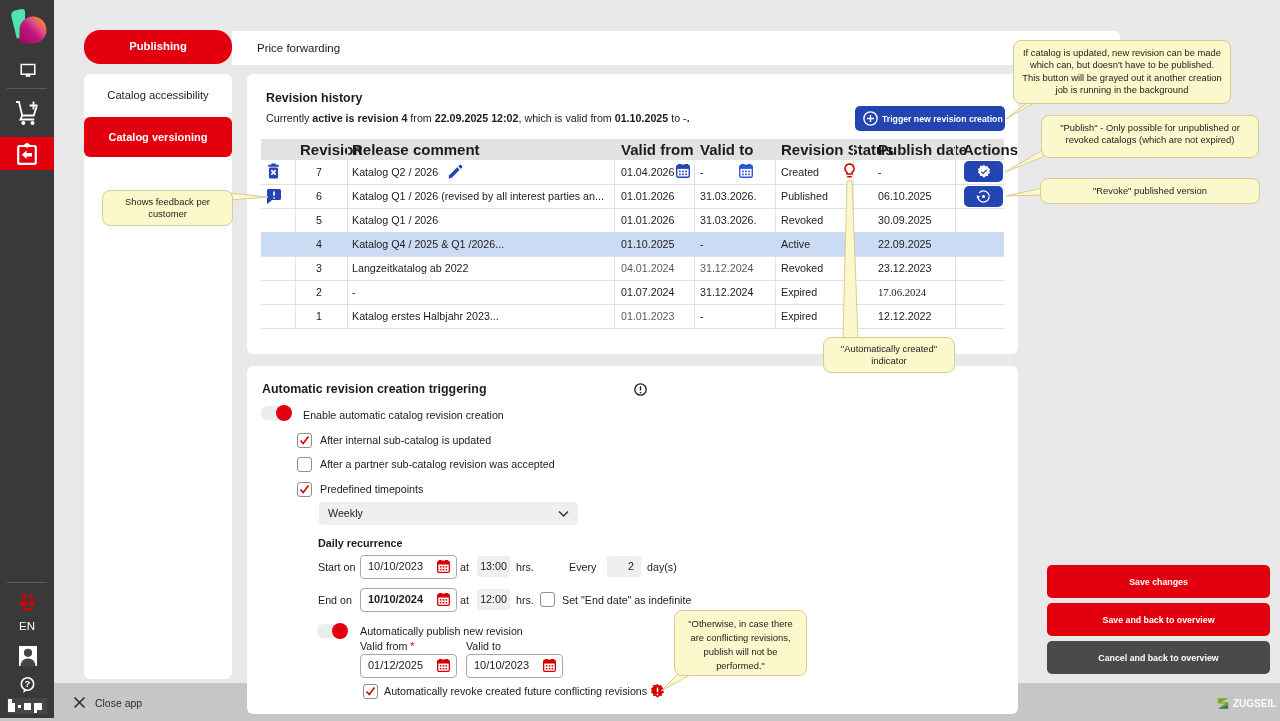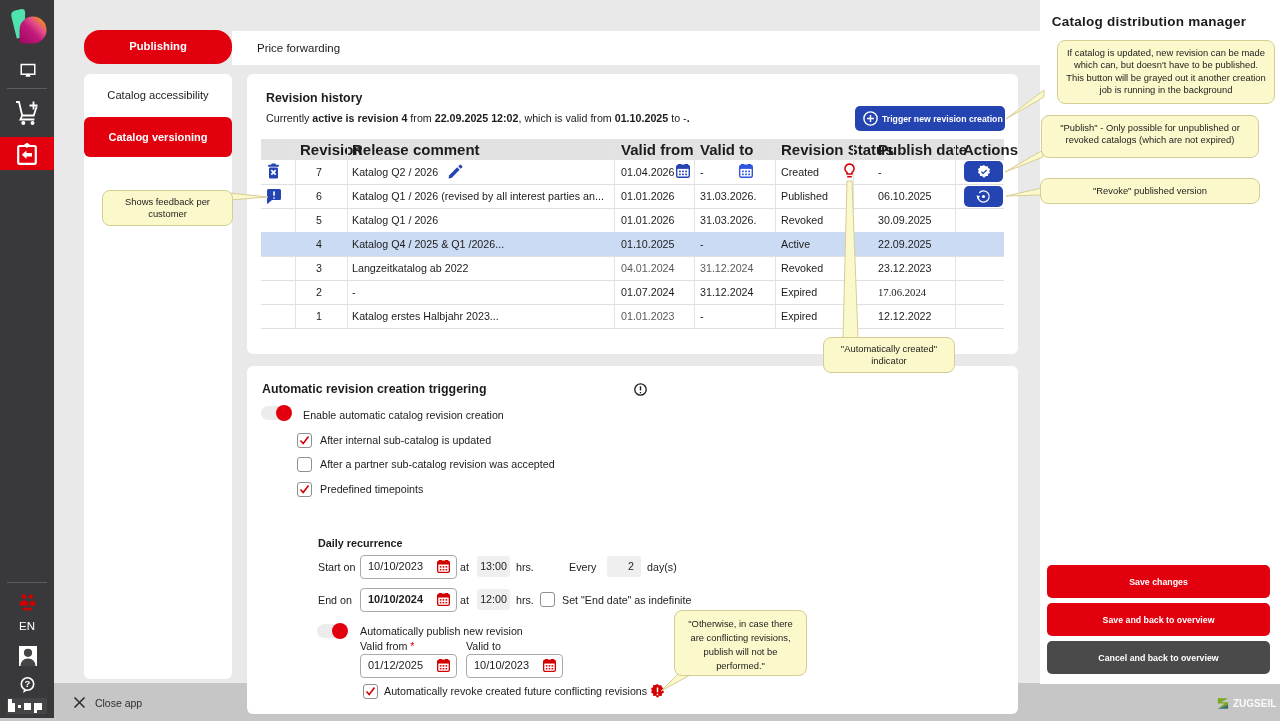--- a/index.html
+++ b/index.html
@@ -301,20 +301,26 @@
 
   <div class="cb" style="left:297px;top:457px;"></div>
   <div class="lbl" style="left:320px;top:458px;">After a partner sub-catalog revision was accepted</div>
 
   <div class="cb" style="left:297px;top:482px;"></div>
   <svg class="abs" style="left:299px;top:484px;" width="11" height="11" viewBox="0 0 11 11">
       <path d="M1.5 5.5 L4.2 8.5 L9.5 1.5" fill="none" stroke="#d40000" stroke-width="1.6"></path>
     </svg>
   <div class="lbl" style="left:320px;top:483px;">Predefined timepoints</div>
 
+  <div class="gbox" style="left:319px;top:502px;width:259px;height:23px;border-radius:4px;">
+    <span style="position:absolute;left:9px;top:5px;">Weekly</span>
+    <svg style="position:absolute;right:9px;top:8px;" width="11" height="8" viewBox="0 0 11 8">
+        <path d="M1 1.5 L5.5 6 L10 1.5" fill="none" stroke="#333" stroke-width="1.5"></path>
+      </svg>
+  </div>
 
   <div class="lbl" style="left:318px;top:537px;font-weight:bold;font-size:10.8px;">Daily recurrence</div>
 
   <div class="lbl" style="left:318px;top:561px;">Start on</div>
   <div class="dinput" style="left:360px;top:555px;width:95px;height:22px;">
     <span style="position:absolute;left:7px;top:4px;">10/10/2023</span>
     <svg style="position:absolute;right:6px;top:4px;" width="13" height="13" viewBox="0 0 14 14">
       <path d="M2.6 1.5 v-1.2 h2 v1.2 h4.8 v-1.2 h2 v1.2" stroke="#d40000" stroke-width="1.4" fill="none"></path>
       <rect x="0.7" y="1.5" width="12.6" height="11.8" rx="1.5" fill="none" stroke="#d40000" stroke-width="1.4"></rect>
       <rect x="0.7" y="1.5" width="12.6" height="3.4" fill="#d40000"></rect>
@@ -406,23 +412,20 @@
   <div class="cb" style="left:363px;top:684px;"></div>
   <svg class="abs" style="left:365px;top:686px;" width="11" height="11" viewBox="0 0 11 11">
       <path d="M1.5 5.5 L4.2 8.5 L9.5 1.5" fill="none" stroke="#d40000" stroke-width="1.6"></path>
     </svg>
   <div class="lbl" style="left:384px;top:685px;">Automatically revoke created future conflicting revisions</div>
   <svg class="abs" style="left:650px;top:684px;" width="15" height="15" viewBox="0 0 24 24">
     <path fill="#d40000" d="M12 0l2.6 2.4 3.4-.9.9 3.4L22.4 7 21 10.2l1.4 3.2-3.5 2.1.1 3.5-3.6-.1L12 22l-3.4-3.1-3.6.1.1-3.5-3.5-2.1L3 10.2 1.6 7l3.5-2.1-.1-3.5 3.6.1z"></path>
     <path fill="none" stroke="#fff" stroke-width="2.4" d="M12 5.5 v7.5 M12 15.5 v2.5"></path>
   </svg>
 
-  <div class="abs" style="left:1040px;top:0;width:240px;height:684px;background:#fff;">
-    <div style="position:absolute;left:1px;top:14px;width:216px;text-align:center;font-size:13.5px;font-weight:bold;color:#1c1c1c;letter-spacing:0.25px;">Catalog distribution manager</div>
-  </div>
   <div class="bbtn" style="top:565px;background:#e2000f;">
       <span>Save changes</span>
     </div>
   <div class="bbtn" style="top:603px;background:#e2000f;">
       <span>Save and back to overview</span>
     </div>
   <div class="bbtn" style="top:641px;background:#4a4a4a;">
       <span>Cancel and back to overview</span>
     </div>
 
@@ -430,20 +433,20 @@
     <g fill="#fbf8cb" stroke="#d6cd96" stroke-width="1">
       <polygon points="1044,90 1044,97 1006,119"></polygon>
       <polygon points="1043,150 1043,157 1005,172"></polygon>
       <polygon points="1042,188 1042,195 1006,196"></polygon>
       <polygon points="229,193 229,200 268,197"></polygon>
       <polygon points="847,181 852,181 858,338 843,338"></polygon>
       <polygon points="686,666 701,669 661,691"></polygon>
     </g>
   </svg>
 
-  <div class="note abs" style="left:1057px;top:40px;width:204px;height:50px;padding:6px 6px;">If catalog is updated, new revision can be made which can, but doesn't have to be published. This button will be grayed out it another creation job is running in the background</div>
+  <div class="note abs" style="left:1013px;top:40px;width:204px;height:50px;padding:6px 6px;">If catalog is updated, new revision can be made which can, but doesn't have to be published. This button will be grayed out it another creation job is running in the background</div>
   <div class="note abs" style="left:1041px;top:115px;width:204px;height:29px;padding:6px 6px;">"Publish" - Only possible for unpublished or revoked catalogs (which are not expired)</div>
   <div class="note abs" style="left:1040px;top:178px;width:206px;height:12px;padding:6px 6px;">"Revoke" published version</div>
   <div class="note abs" style="left:102px;top:190px;width:117px;height:24px;padding:5px 6px;">Shows feedback per customer</div>
   <div class="note abs" style="left:823px;top:337px;width:118px;height:24px;padding:5px 6px;">"Automatically created" indicator</div>
   <div class="note abs" style="left:674px;top:610px;width:119px;height:52px;padding:6px 6px;line-height:14px;">"Otherwise, in case there are conflicting revisions, publish will not be performed."</div>
 
 </div>
 
 </body></html>

